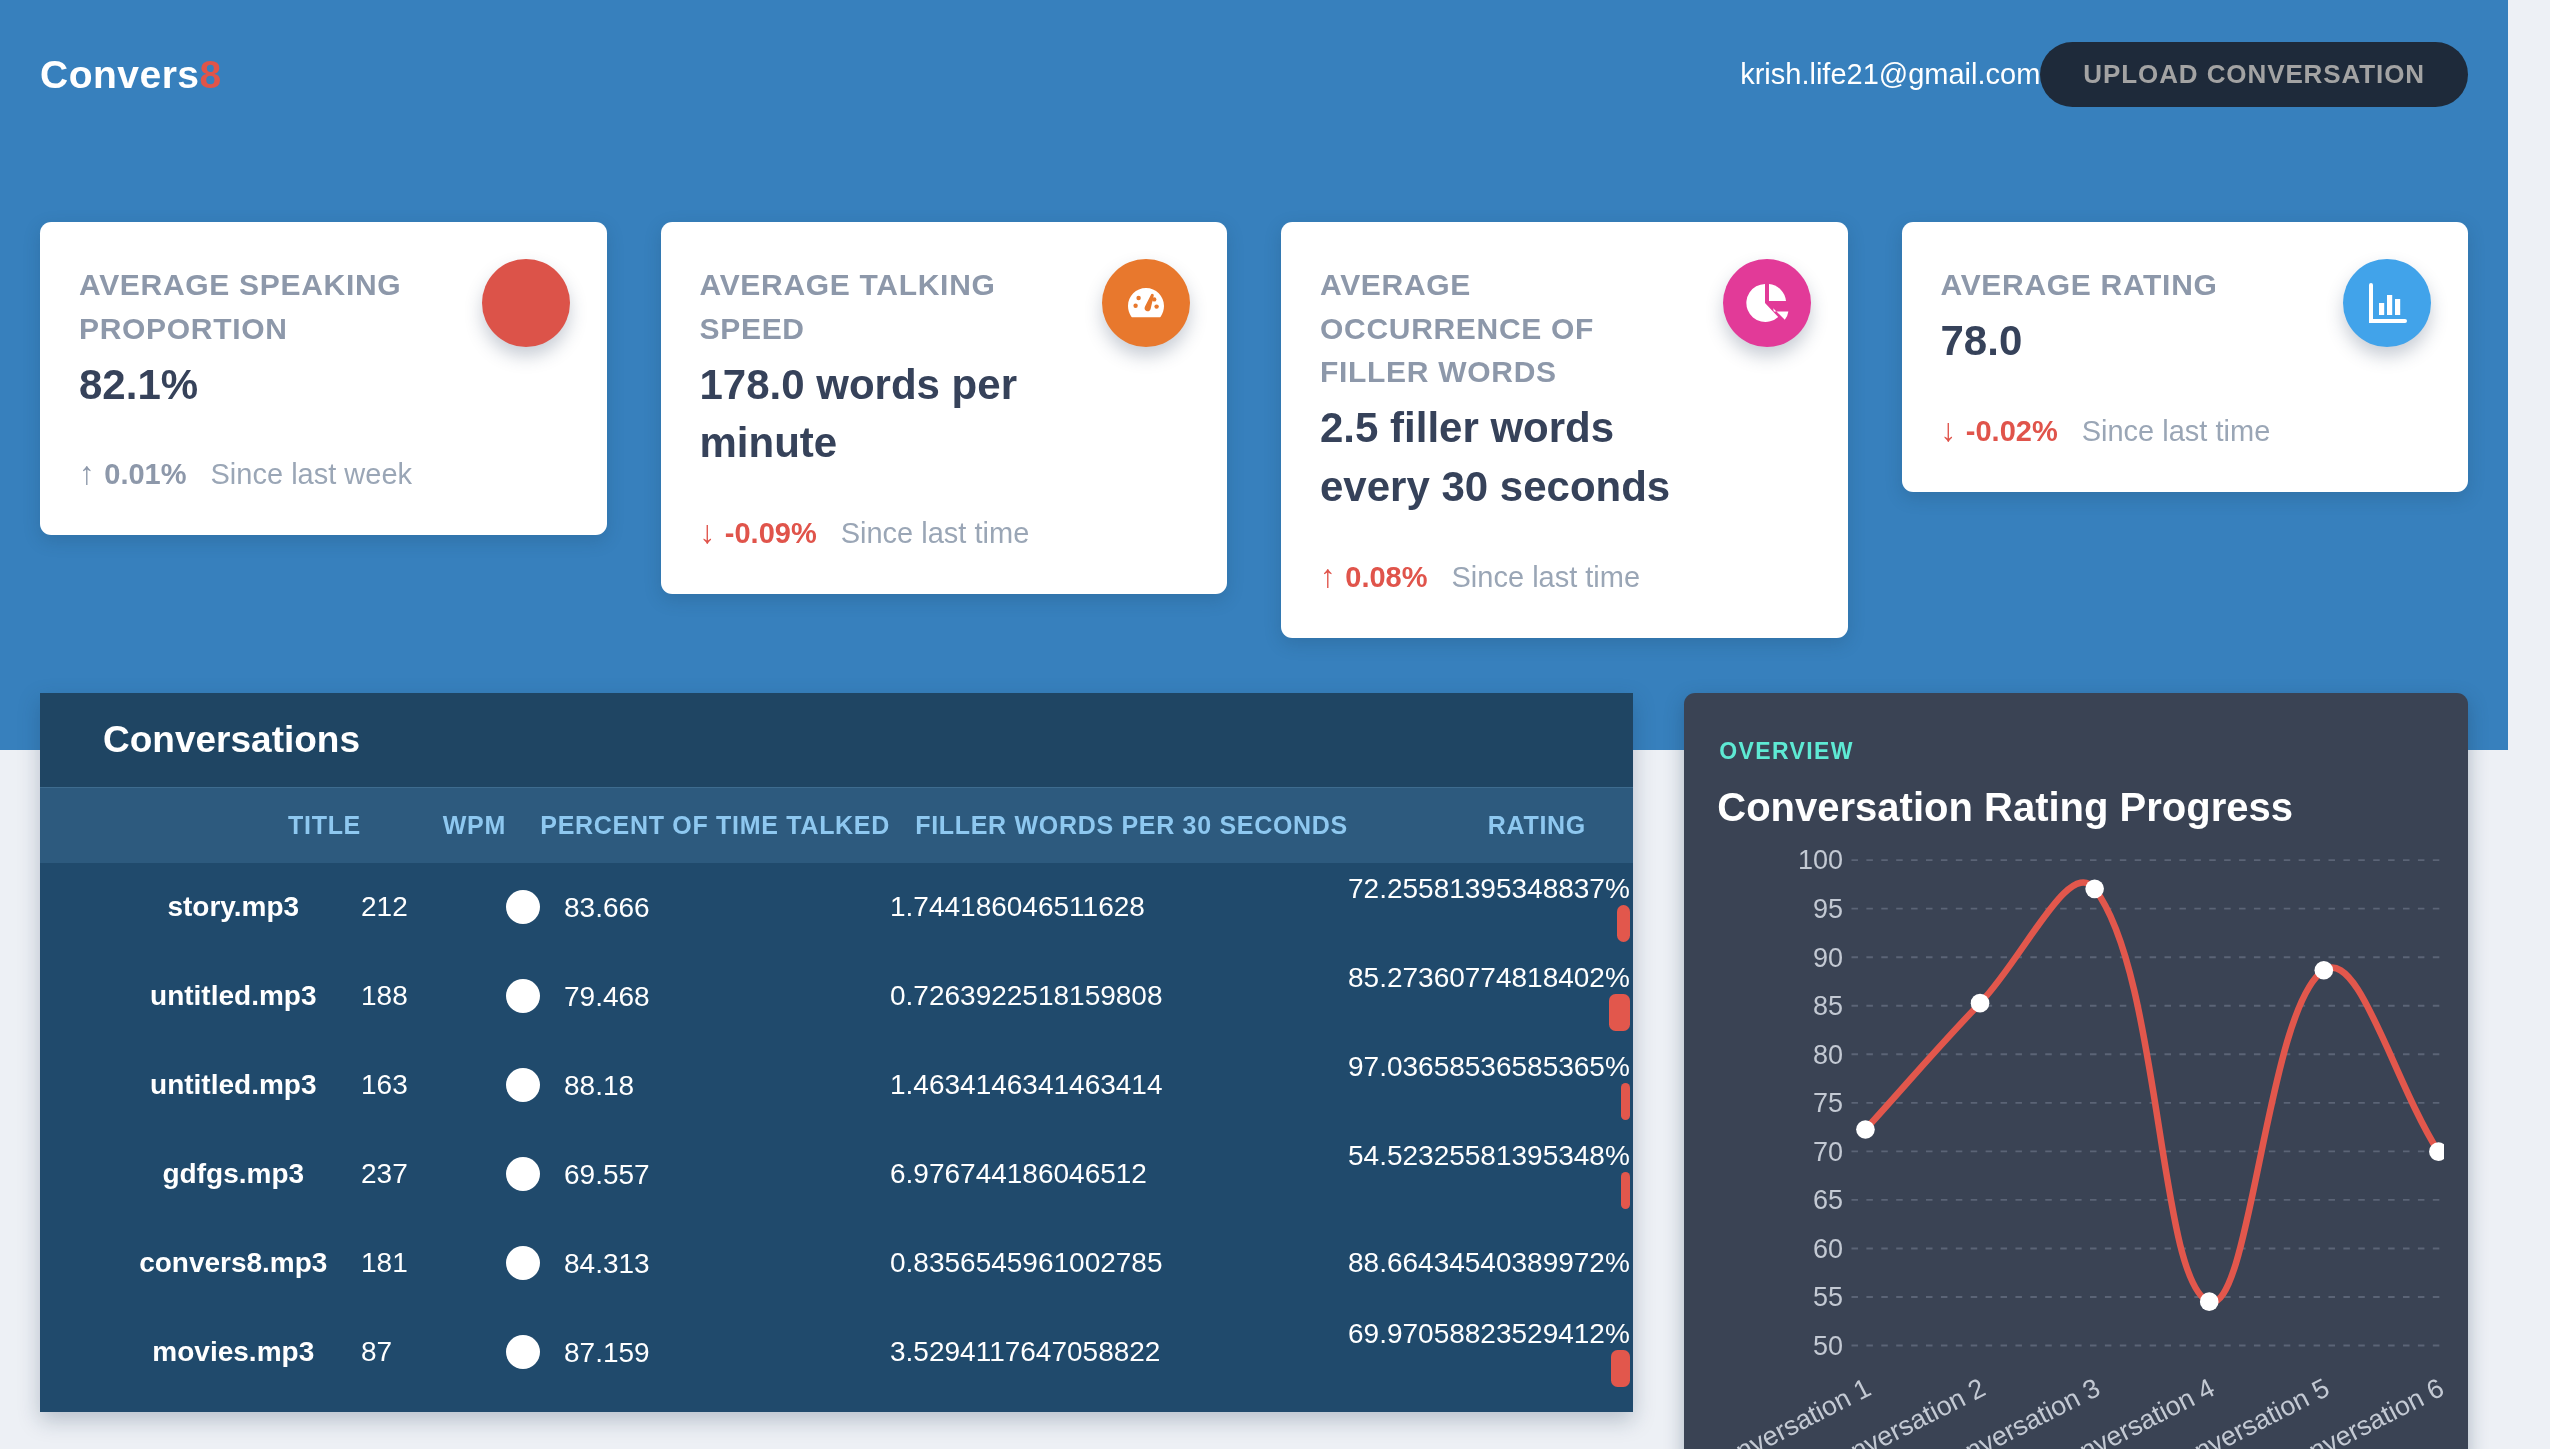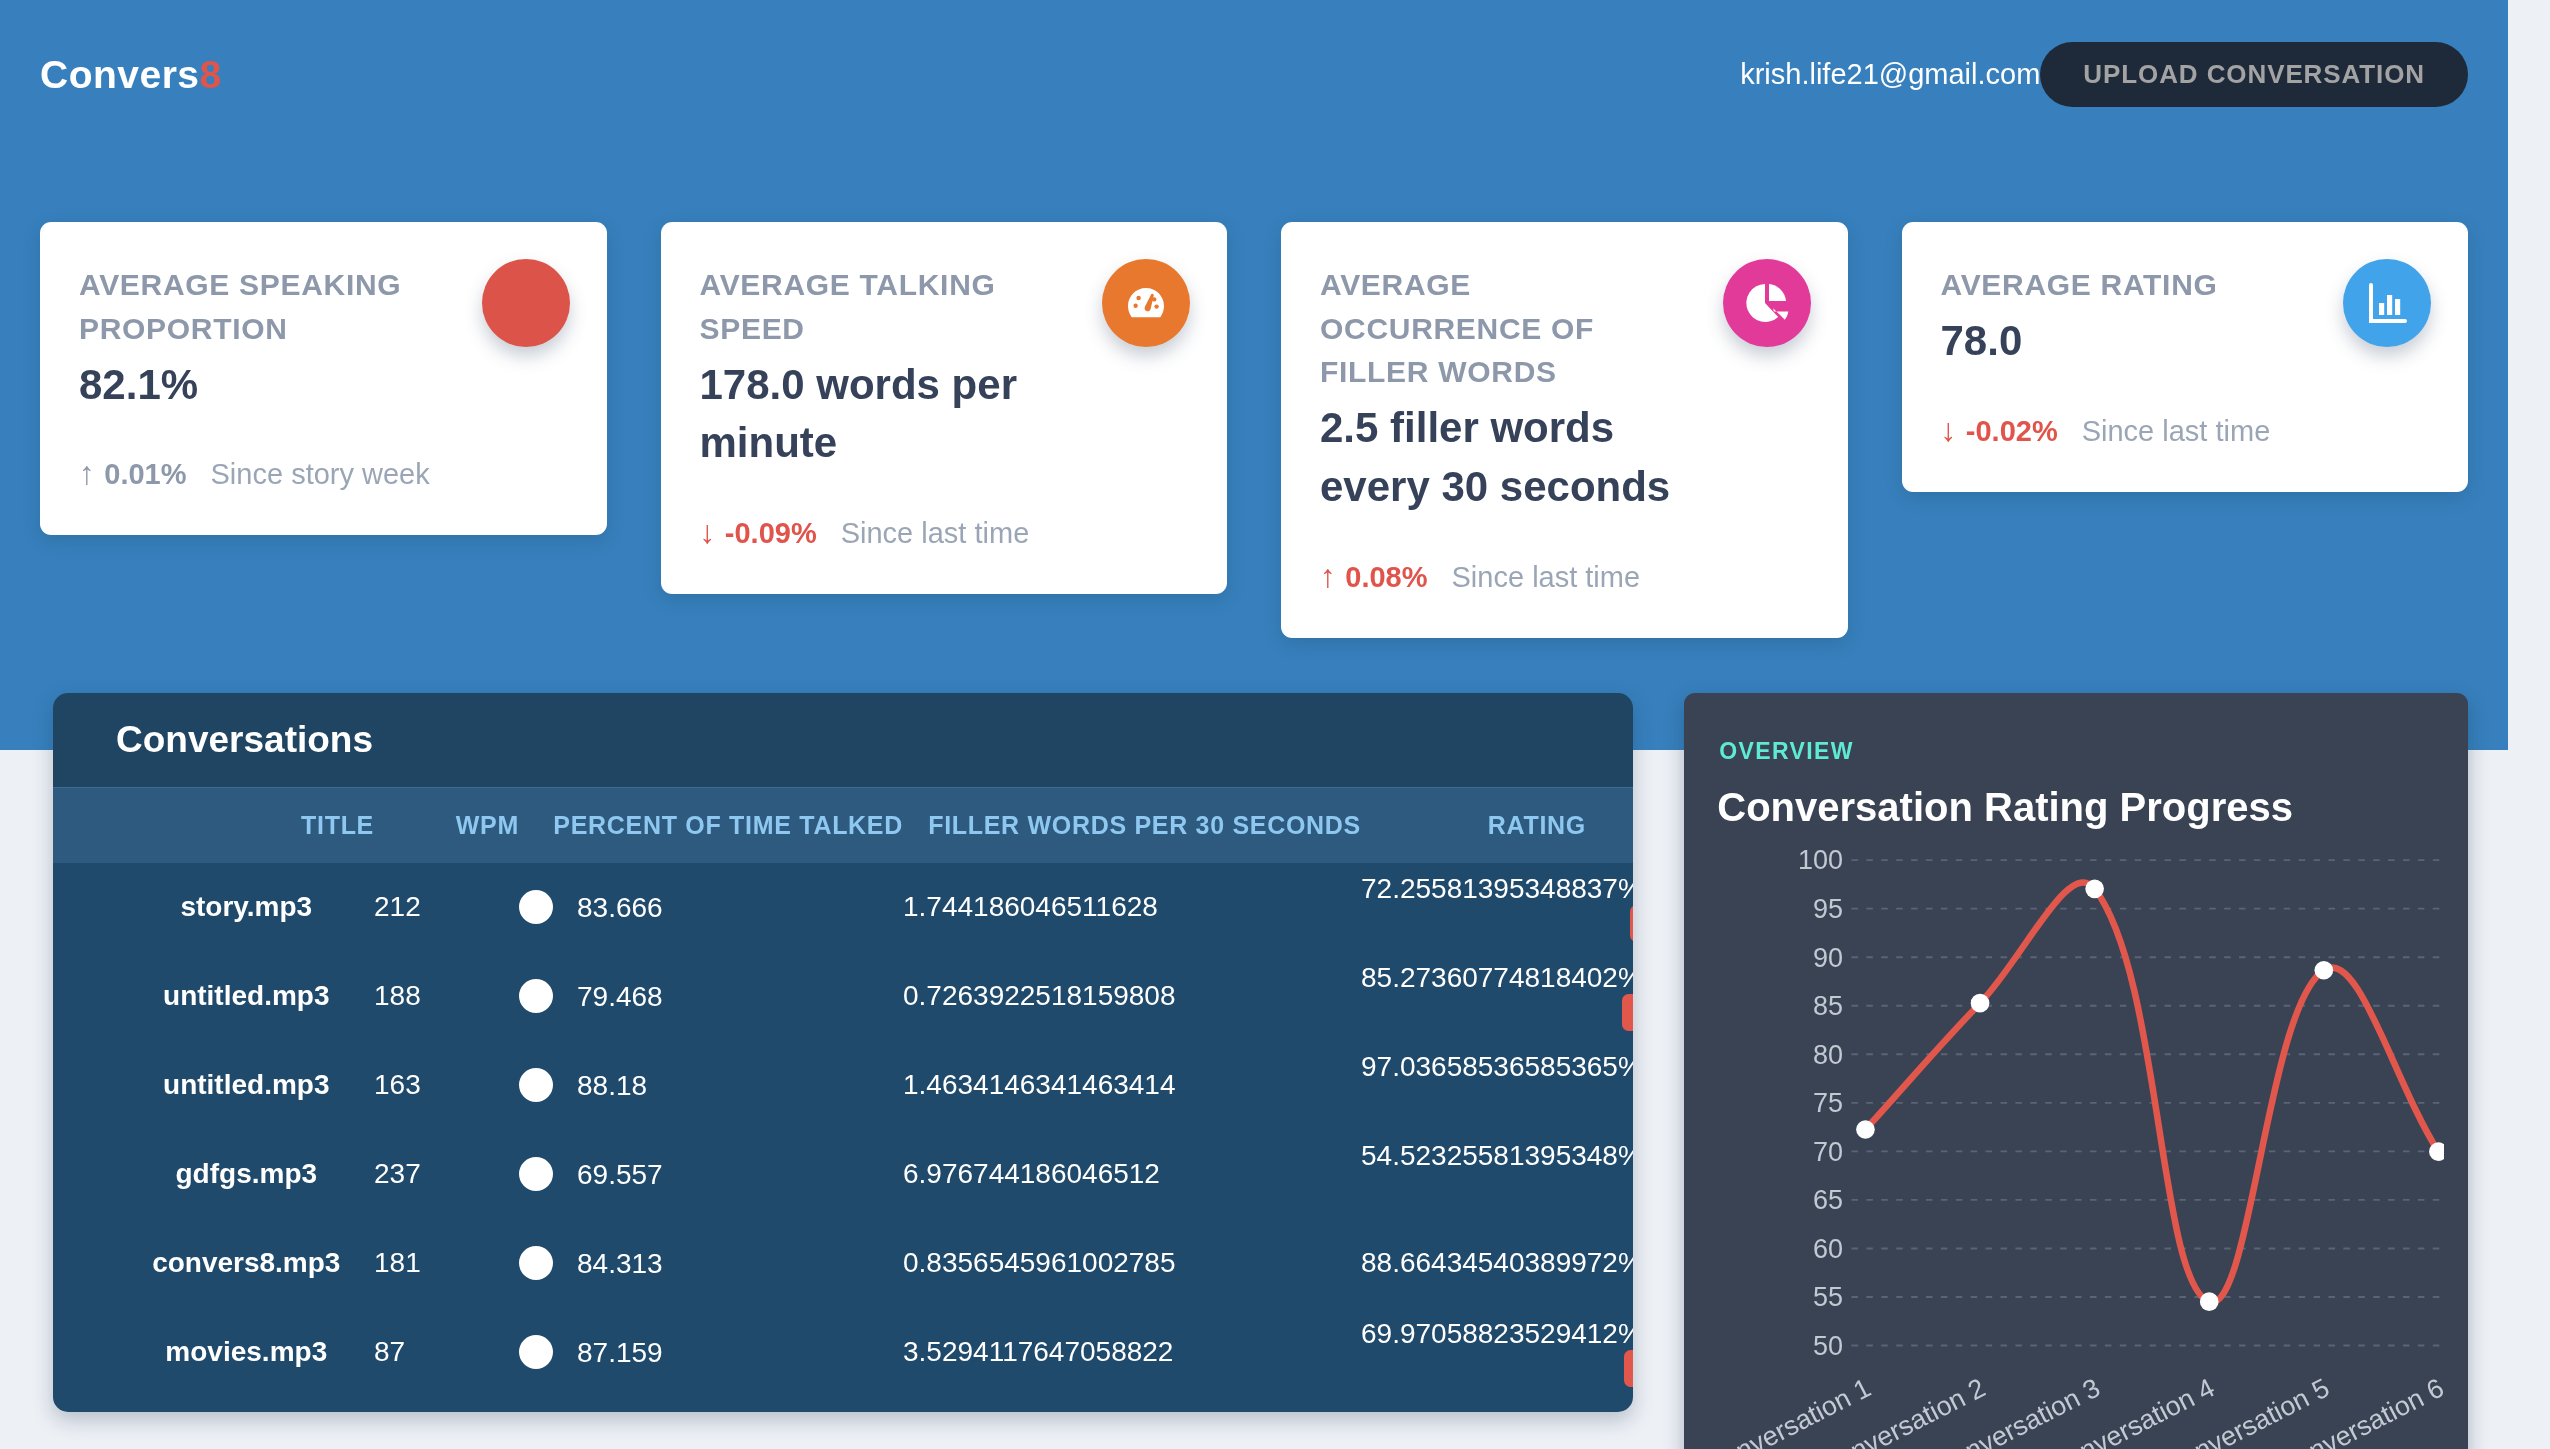--- a/index.html
+++ b/index.html
@@ -33,22 +33,22 @@
   .stat-caption { color:#9aa6b6; margin-left:24px; }
   .stat-icon { position:absolute; top:37px; right:37px; width:88px; height:88px;
     border-radius:50%; display:flex; align-items:center; justify-content:center;
     box-shadow:0 9.3px 17px rgba(40,60,90,0.25); }
   .stat-icon svg { width:48px; height:48px; }
 
   
   .content-row { display:flex; gap:51px; margin-top:55px; align-items:flex-start; }
 
   
-  .table-card { width:1642px; border-radius:15px; overflow:hidden;
-    box-shadow:0 7.5px 20.5px rgba(21,48,74,0.25);margin-left:13px; }
+  .table-card { width:1642px; border-radius:0; overflow:hidden;
+    box-shadow:0 7.5px 20.5px rgba(21,48,74,0.25); }
   .table-titlebar { background:#1f4563; padding:0 63px; height:95px; display:flex; align-items:center;
     border-bottom:1.9px solid rgba(120,180,225,0.35); }
   .table-title { color:#ffffff; font-size:37px; font-weight:bold; }
   .tgrid { display:grid; grid-template-columns:274px 145px 384px 458px 1fr; align-items:center; padding:0 47px; }
   .table-head { background:#2d5a7e; height:75px;text-align:right; }
   .th { color:#8ec8f0; font-size:25px; font-weight:bold; letter-spacing:0.7px; text-transform:uppercase; }
   .table-body { background:#204a6c; padding-bottom:15px; }
   .trow { height:89px; cursor:pointer; }
   .td { color:#ffffff; font-size:28px; }
   .td-title { font-weight:bold; padding-left:18.6px;text-align:center; }
@@ -91,21 +91,21 @@
     <div class="stats-row">
 
       <div class="stat-card">
         <div class="stat-label">Average Speaking Proportion</div>
         <div class="stat-value">82.1%</div>
         <div class="stat-delta-row">
           <span class="stat-delta" style="color: rgb(141, 152, 170);">
               <span class="delta-arrow">↑</span>
               <span>0.01%</span>
             </span>
-          <span class="stat-caption">Since story week</span>
+          <span class="stat-caption">Since last week</span>
         </div>
         <div class="stat-icon" style="background: rgb(220, 83, 73);"></div>
       </div>
 
       <div class="stat-card">
         <div class="stat-label">Average Talking Speed</div>
         <div class="stat-value">178.0 words per minute</div>
         <div class="stat-delta-row">
           <span class="stat-delta" style="color: rgb(224, 84, 75);">
               <span class="delta-arrow">↓</span>

